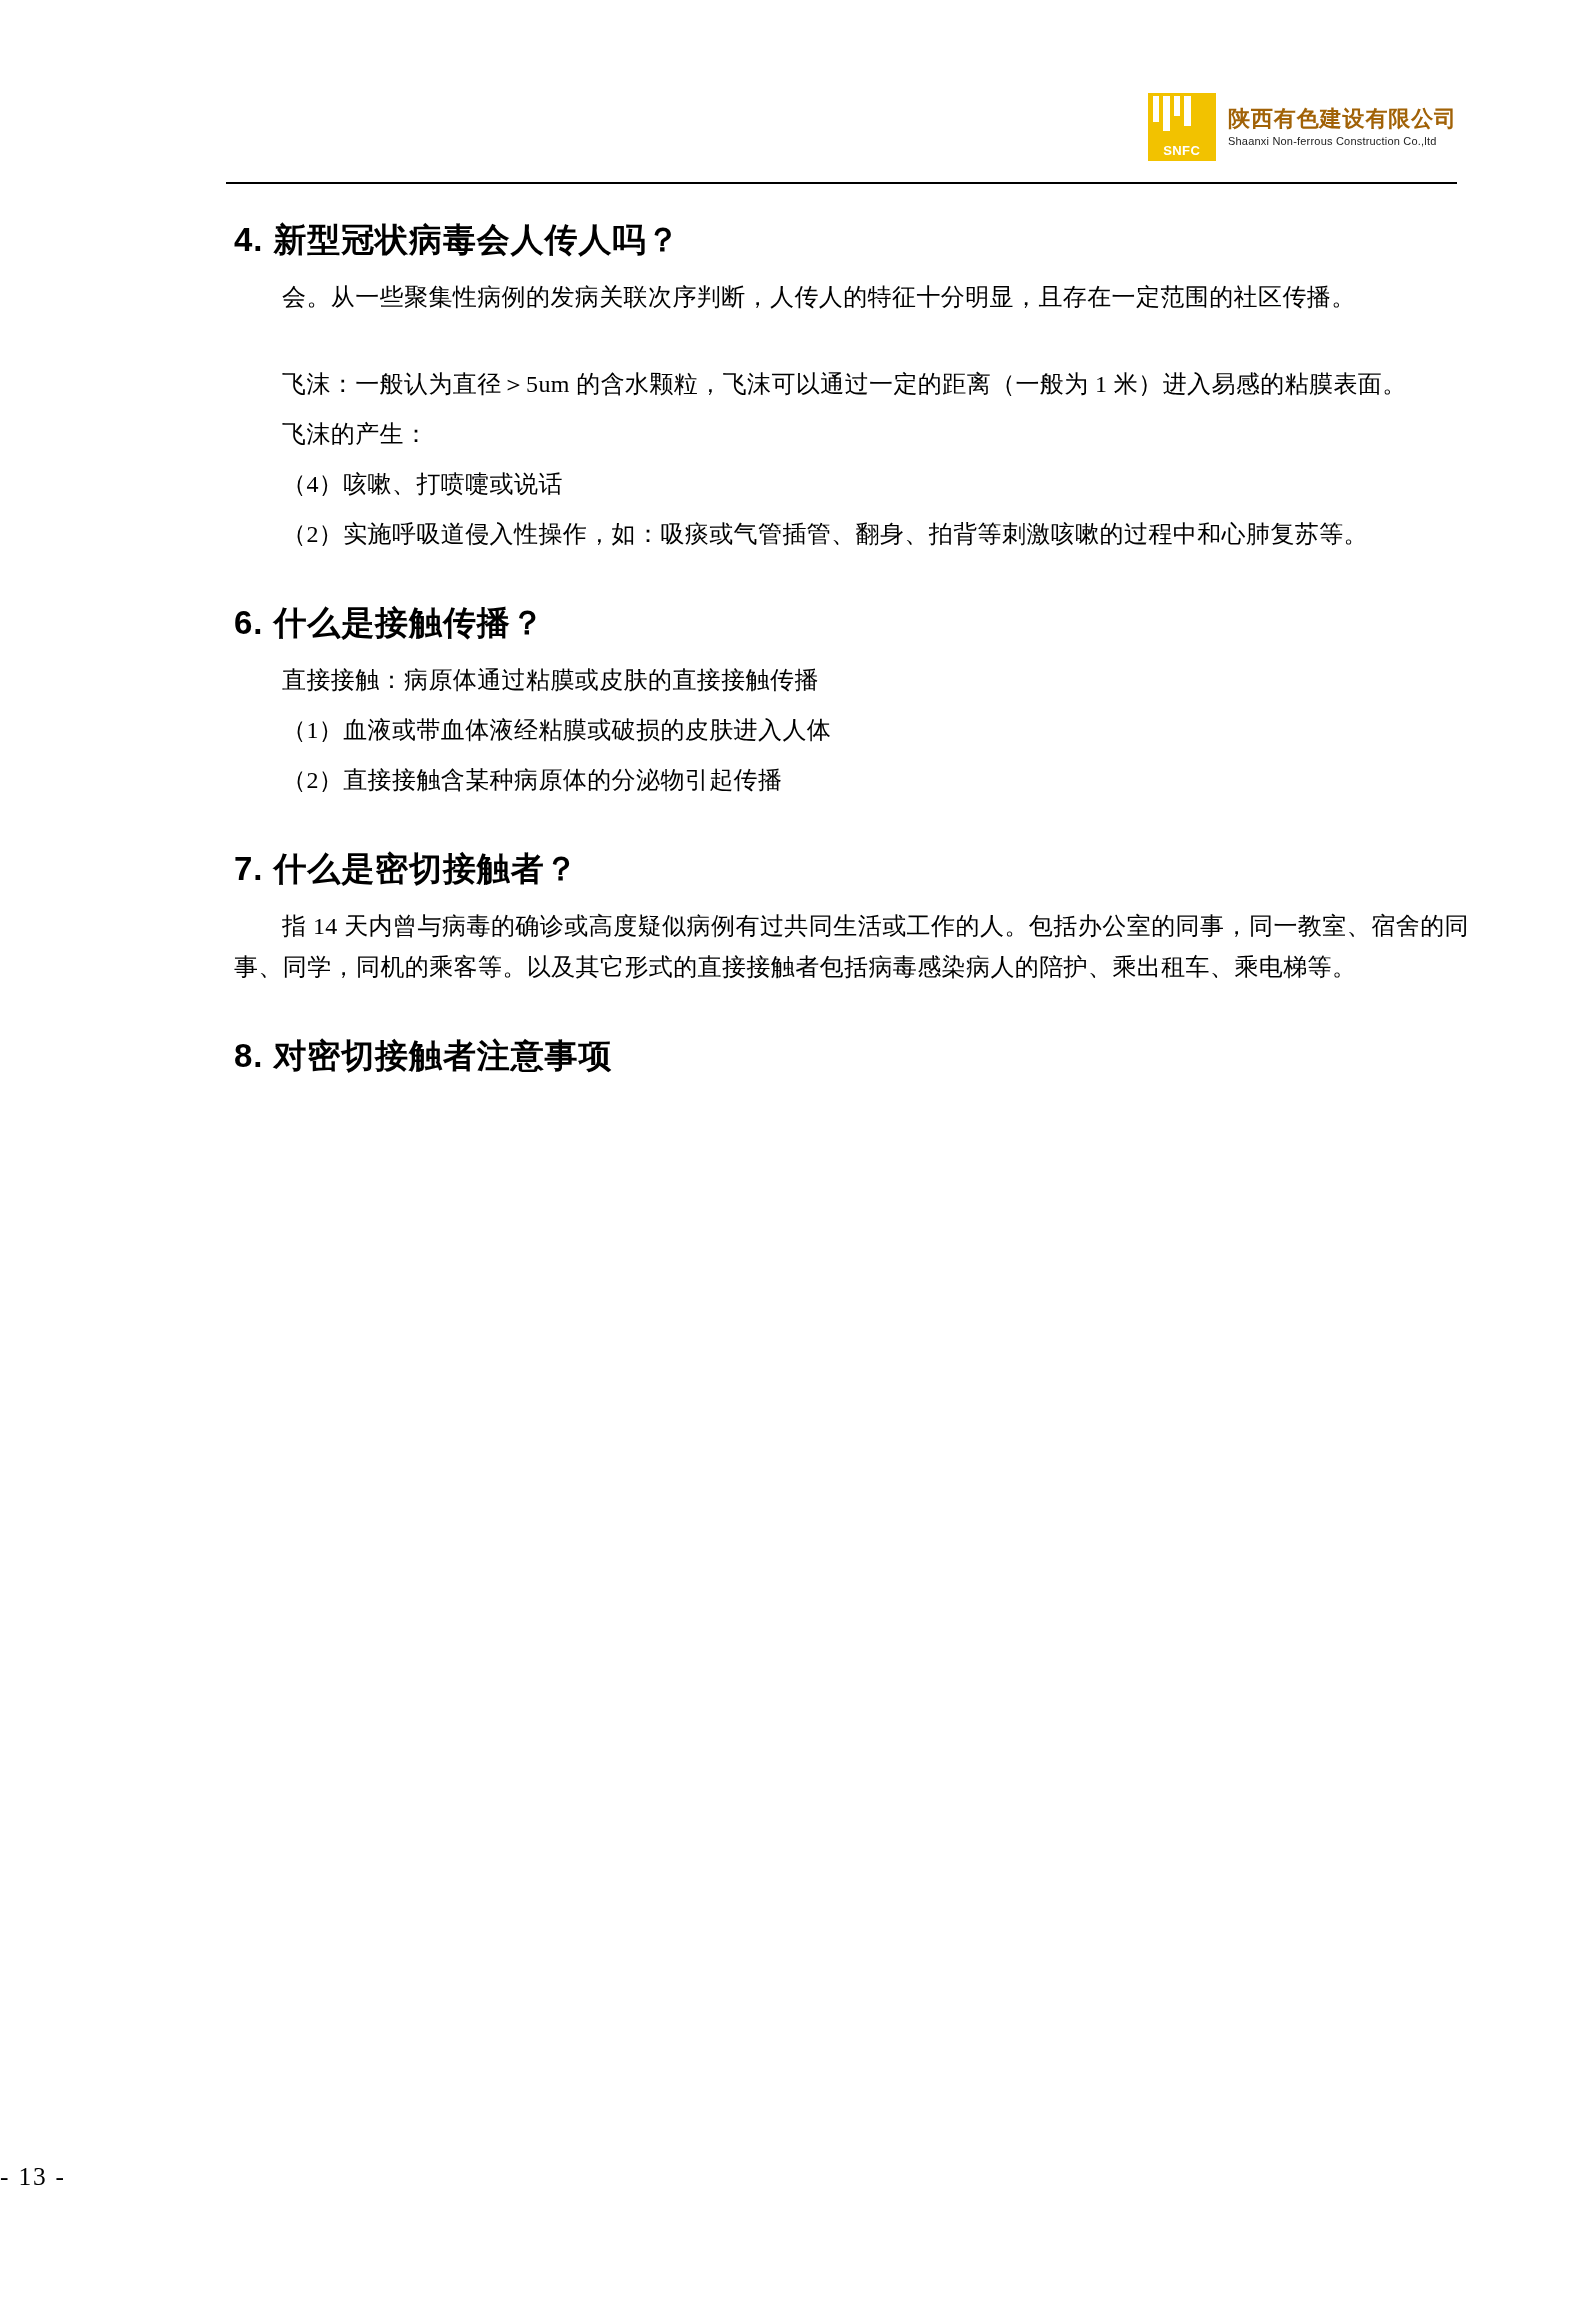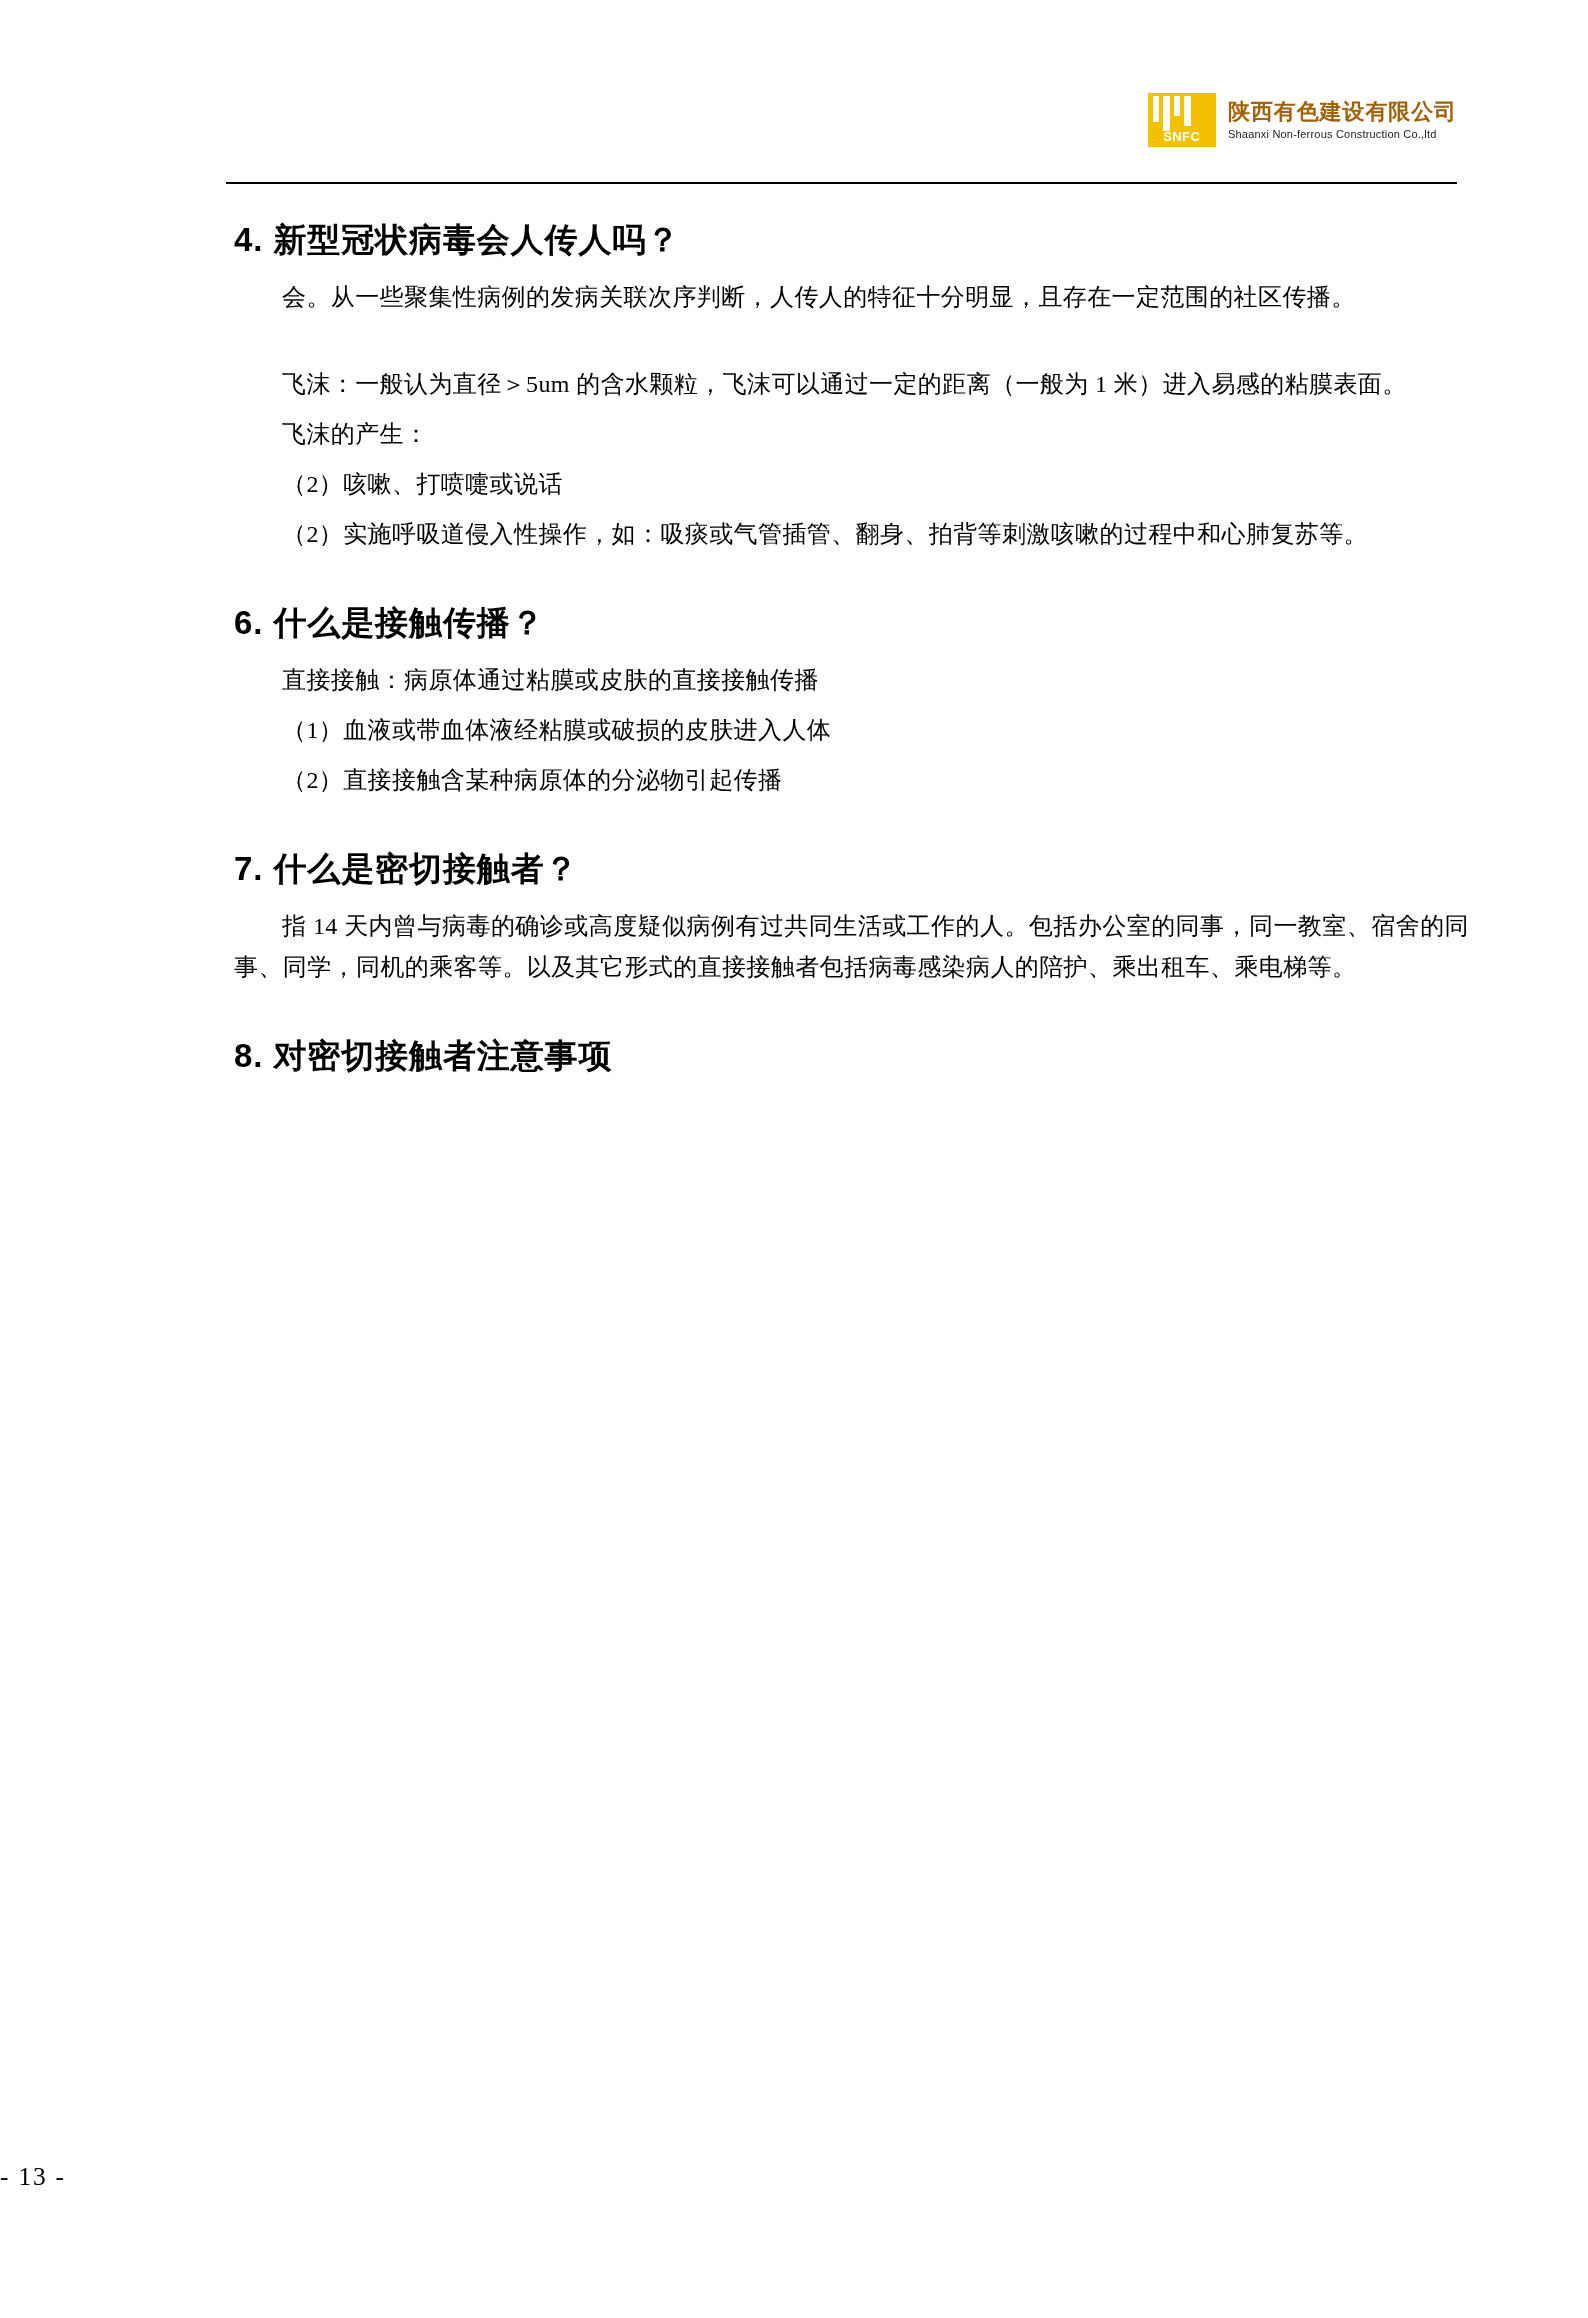--- a/index.html
+++ b/index.html
@@ -31,21 +31,21 @@
     position: absolute;
     right: 0;
     top: 8.8px;
     display: flex;
     align-items: center;
     gap: 12.3px;
   }
   .logo-mark {
     position: relative;
     width: 68px;
-    height: 54px;
+    height: 68px;
     background: #f2c200;
     flex: none;
   }
   .logo-mark .bars {
     position: absolute;
     left: 0; top: 0; right: 0; bottom: 0;
     display: flex;
     gap: 4.4px;
     padding: 3.5px 5.3px;
     box-sizing: border-box;
@@ -164,21 +164,21 @@
       <p class="para indent2">会。从一些聚集性病例的发病关联次序判断，人传人的特征十分明显，且存在一定范围的社区传播。</p>
     </div>
 
     <div class="gap-lg"></div>
 
     <div class="section">
       <p class="para indent2">飞沫：一般认为直径＞5um 的含水颗粒，飞沫可以通过一定的距离（一般为 1 米）进入易感的粘膜表面。</p>
       <div class="gap-sm"></div>
       <p class="para indent2">飞沫的产生：</p>
       <div class="gap-sm"></div>
-      <p class="para indent2">（2）咳嗽、打喷嚏或说话</p>
+      <p class="para indent2">（4）咳嗽、打喷嚏或说话</p>
       <div class="gap-sm"></div>
       <p class="para indent2">（2）实施呼吸道侵入性操作，如：吸痰或气管插管、翻身、拍背等刺激咳嗽的过程中和心肺复苏等。</p>
     </div>
 
     <div class="gap-lg"></div>
 
     <div class="section">
       <p class="h-q block-q">6. 什么是接触传播？</p>
       <p class="para indent2">直接接触：病原体通过粘膜或皮肤的直接接触传播</p>
       <div class="gap-sm"></div>

